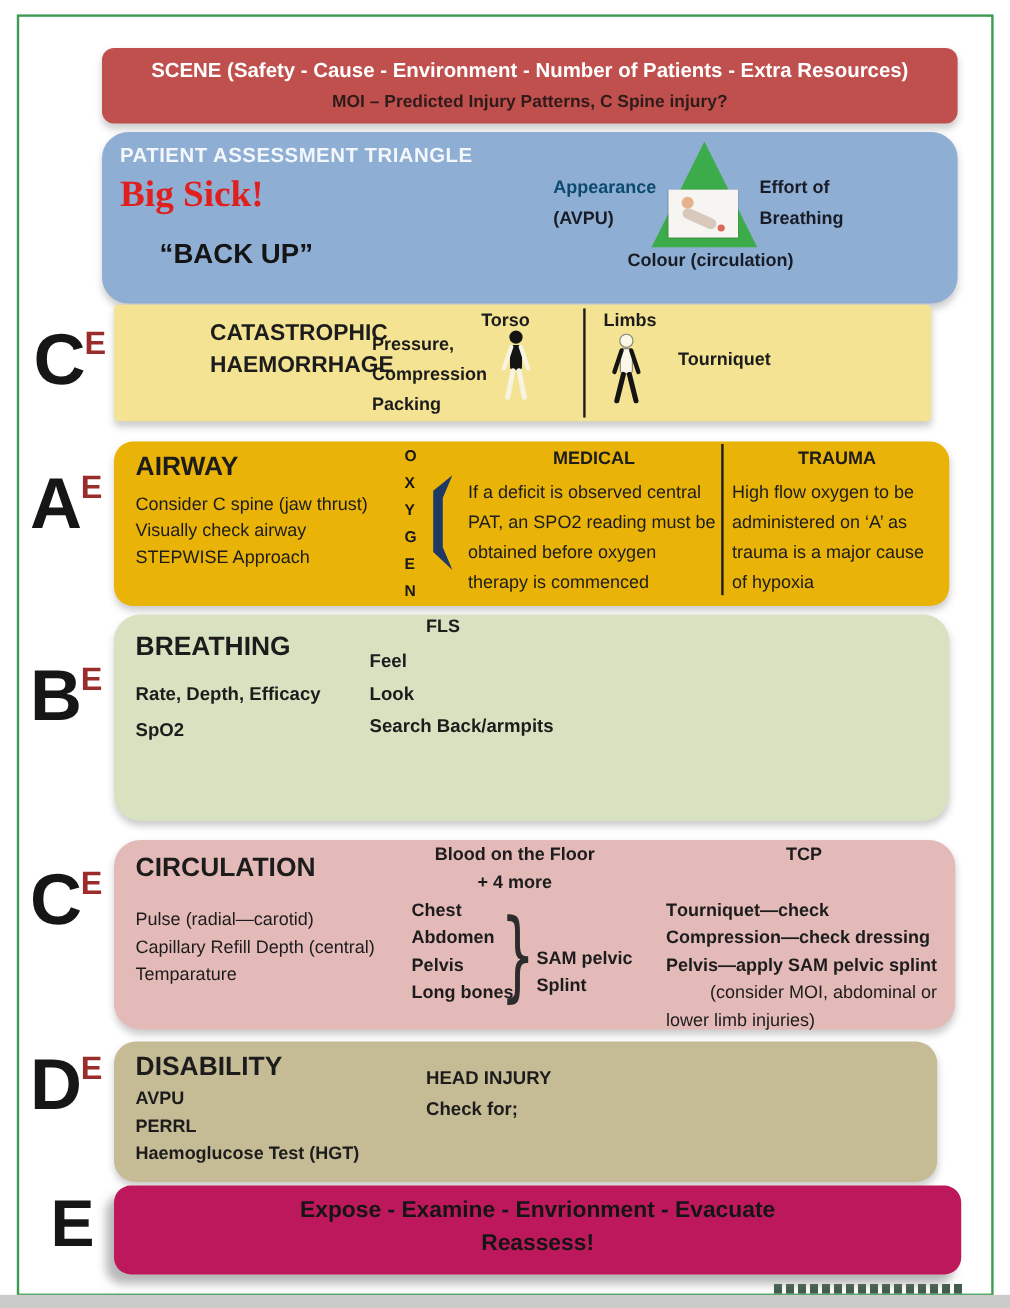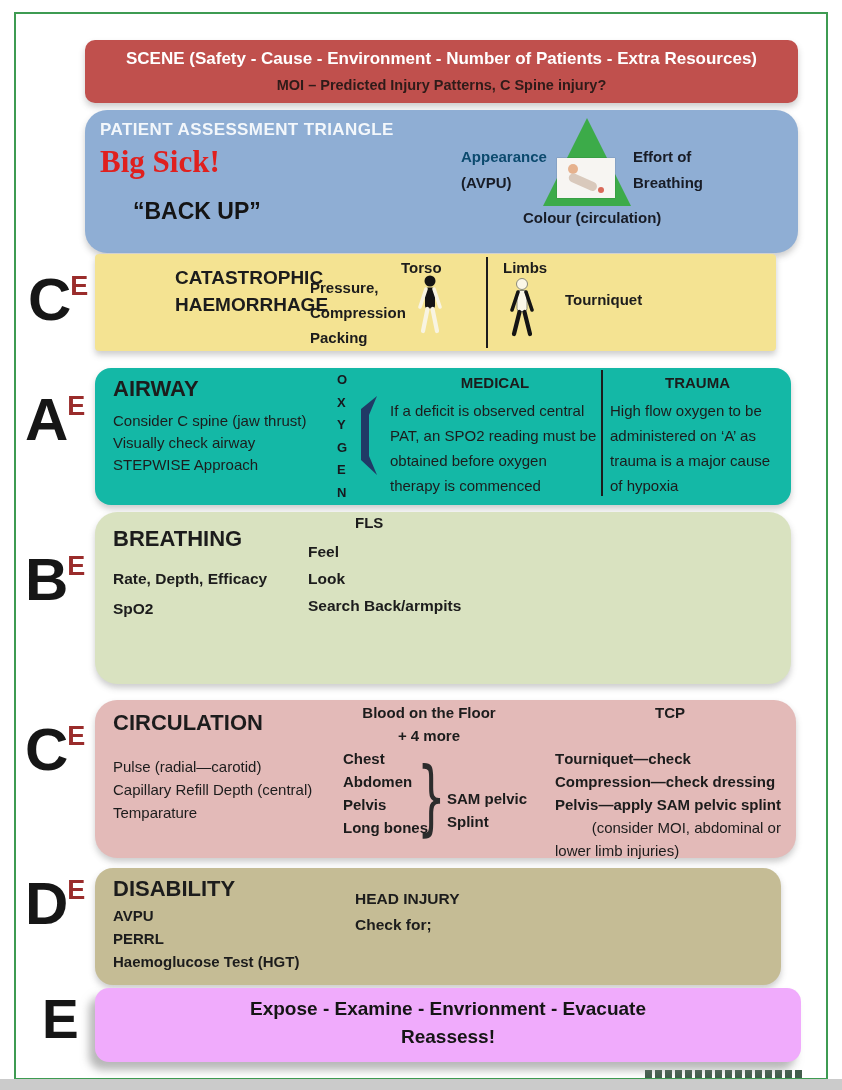--- a/index.html
+++ b/index.html
@@ -89,21 +89,21 @@
         <path d="M17.5 34 L23 56" stroke="#141414" stroke-width="4.2" stroke-linecap="round" fill="none"></path>
       </svg>
     </div>
     <div style="left:470px;top:37px;font-size:15px;font-weight:600;">Tourniquet</div>
   </div>
 
   <div class="big-letter" style="left:25px;top:390px;">
     <span class="base">A</span>
       <span class="sup">E</span>
   </div>
-  <div class="panel" style="left:95px;top:368px;width:696px;height:137px;border-radius:16px;background:#14b8a6;">
+  <div class="panel" style="left:95px;top:368px;width:696px;height:137px;border-radius:16px;background:#eab308;">
     <div style="left:18px;top:8px;font-size:22px;font-weight:700;">AIRWAY</div>
     <div style="left:18px;top:42px;line-height:22px;font-size:15px;font-weight:500;">
       <div>Consider C spine (jaw thrust)</div>
       <div>Visually check airway</div>
       <div>STEPWISE Approach</div>
     </div>
     <div class="oxy" style="left:242px;top:4px;">
       <span>O</span>
       <span>X</span>
       <span>Y</span>
@@ -194,18 +194,18 @@
     </div>
     <div style="left:260px;top:22px;font-size:15.5px;font-weight:700;">HEAD INJURY</div>
     <div class="lines" style="left:260px;top:45px;font-weight:600;font-size:15.5px;">
       <div>Check for;</div>
     </div>
   </div>
 
   <div class="big-letter" style="left:42px;top:992px;">
     <span class="base" style="font-size:55px;">E</span>
   </div>
-  <div class="panel" style="left:95px;top:988px;width:706px;height:74px;border-radius:14px;background:#f0abfc;box-shadow:-6px 8px 8px rgba(125,125,125,.55);">
+  <div class="panel" style="left:95px;top:988px;width:706px;height:74px;border-radius:14px;background:#be185d;box-shadow:-6px 8px 8px rgba(125,125,125,.55);">
     <div class="ctr" style="left:0;top:10px;width:100%;font-size:19px;font-weight:700;color:#151515;">Expose - Examine - Envrionment - Evacuate</div>
     <div class="ctr" style="left:0;top:38px;width:100%;font-size:19px;font-weight:700;color:#151515;">Reassess!</div>
   </div>
 
 </div>
 
 </body></html>

